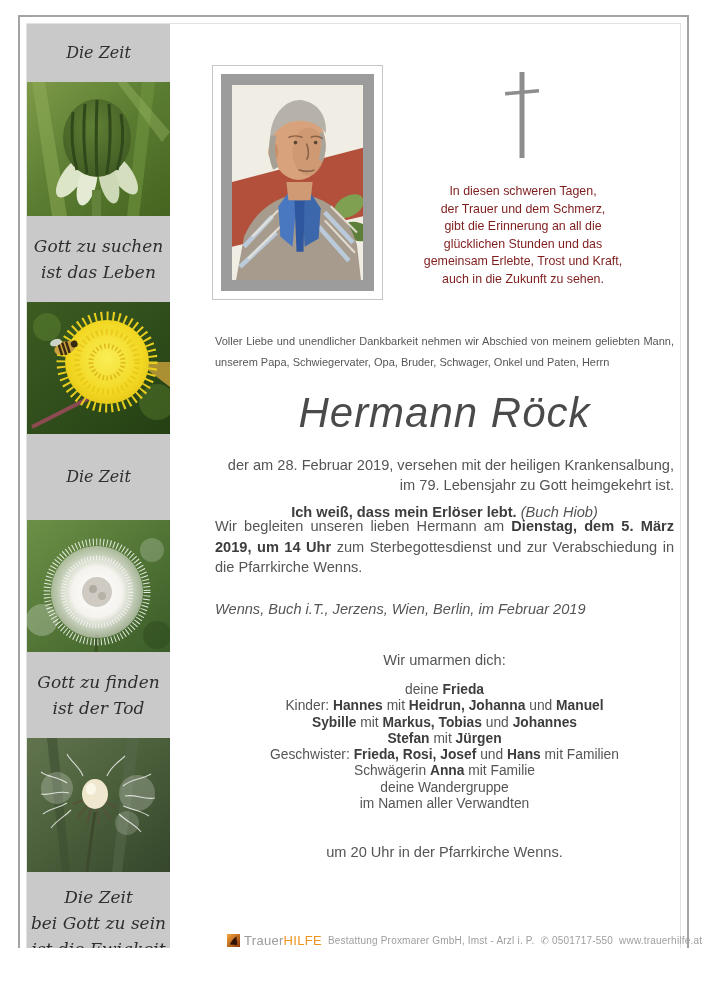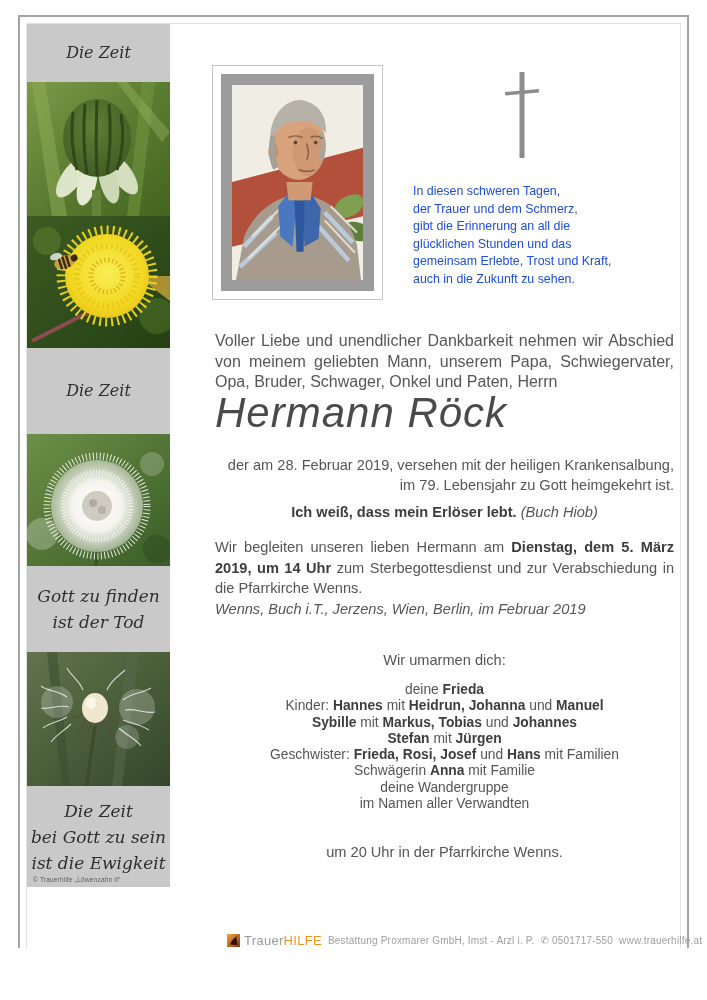--- a/index.html
+++ b/index.html
@@ -29,31 +29,31 @@
   #side-copyright{position:absolute;left:6px;bottom:4px;font-family:"Liberation Sans",sans-serif;
                   font-style:normal;font-size:6.5px;color:#5d5d5d;letter-spacing:.2px;}
   
   #portrait-frame{position:absolute;left:212px;top:65px;width:171px;height:235px;background:#ffffff;
                   border:1px solid #c5c5c5;box-sizing:border-box;padding:8px;}
   #portrait-matte{width:100%;height:100%;box-sizing:border-box;border:11px solid #9c9c9c;}
   #portrait-matte svg{display:block;width:100%;height:100%;}
   
   #cross{position:absolute;left:497px;top:68px;width:50px;height:95px;}
   
-  #condolence{position:absolute;left:413px;top:183px;width:220px;
-              font-size:12.4px;line-height:17.6px;color:#1d4ed8;}
+  #condolence{position:absolute;left:413px;top:183px;width:220px;text-align:center;
+              font-size:12.4px;line-height:17.6px;color:#7f1d1d;}
   
   .mainblock{position:absolute;left:215px;width:459px;}
-  #intro{top:331px;font-size:16px;line-height:20.5px;text-align:justify;color:#565656;}
-  #deceased-name{top:389px;text-align:left;font-size:42px;font-style:italic;font-weight:300;
+  #intro{top:331px;font-size:11px;line-height:20.5px;text-align:justify;color:#565656;}
+  #deceased-name{top:389px;text-align:center;font-size:42px;font-style:italic;font-weight:300;
                  color:#4a4a4a;letter-spacing:1px;}
   #death-info{top:456px;text-align:right;font-size:14.6px;}
   #death-info .line{line-height:19.5px;}
   #scripture{top:504px;text-align:center;font-size:14.6px;}
-  #funeral{top:537px;font-size:14.6px;line-height:20.5px;text-align:justify;}
+  #funeral{top:516px;font-size:14.6px;line-height:20.5px;text-align:justify;}
   #places-date{top:601px;text-align:left;font-size:14.6px;font-style:italic;}
   #farewell-heading{top:652px;text-align:center;font-size:14.6px;}
   #family-list{top:682px;text-align:center;font-size:13.8px;}
   #family-list .line{line-height:16.3px;}
   #rosary{top:843px;text-align:center;font-size:14.6px;}
   #rosary .line{line-height:18px;}
   .seg-b{font-weight:700;color:#3d3d3d;}
   .seg-i{font-style:italic;}
   
   #footer{position:absolute;left:227px;top:933px;display:flex;align-items:center;}
@@ -99,20 +99,24 @@
         <ellipse cx="70" cy="56" rx="34" ry="39" fill="url(#bud1)"></ellipse>
         <path d="M46 30 C44 48 45 70 50 88" stroke="#31481a" stroke-width="3" fill="none"></path>
         <path d="M58 22 C56 45 57 72 60 92" stroke="#31481a" stroke-width="3" fill="none"></path>
         <path d="M70 18 C69 45 69 72 70 94" stroke="#31481a" stroke-width="3" fill="none"></path>
         <path d="M82 22 C84 45 83 72 80 92" stroke="#31481a" stroke-width="3" fill="none"></path>
         <path d="M94 32 C97 50 96 70 90 88" stroke="#31481a" stroke-width="3" fill="none"></path>
         <rect x="65" y="108" width="9" height="26" fill="#63833a"></rect>
       </svg>
     </div>
 
+    <div id="quote-2" class="side-quote">
+        <div class="line">Gott zu suchen</div>
+        <div class="line">ist das Leben</div>
+      </div>
 
     <div id="photo-2" class="side-photo">
       <svg viewBox="0 0 143 132" preserveAspectRatio="none">
         <defs>
           <linearGradient id="bg2" x1="0" y1="0" x2="1" y2="1">
             <stop offset="0" stop-color="#3c5c22"></stop>
               <stop offset="1" stop-color="#244014"></stop>
           </linearGradient>
           <radialGradient id="yg" cx="0.5" cy="0.45" r="0.7">
             <stop offset="0" stop-color="#f9ee56"></stop>

